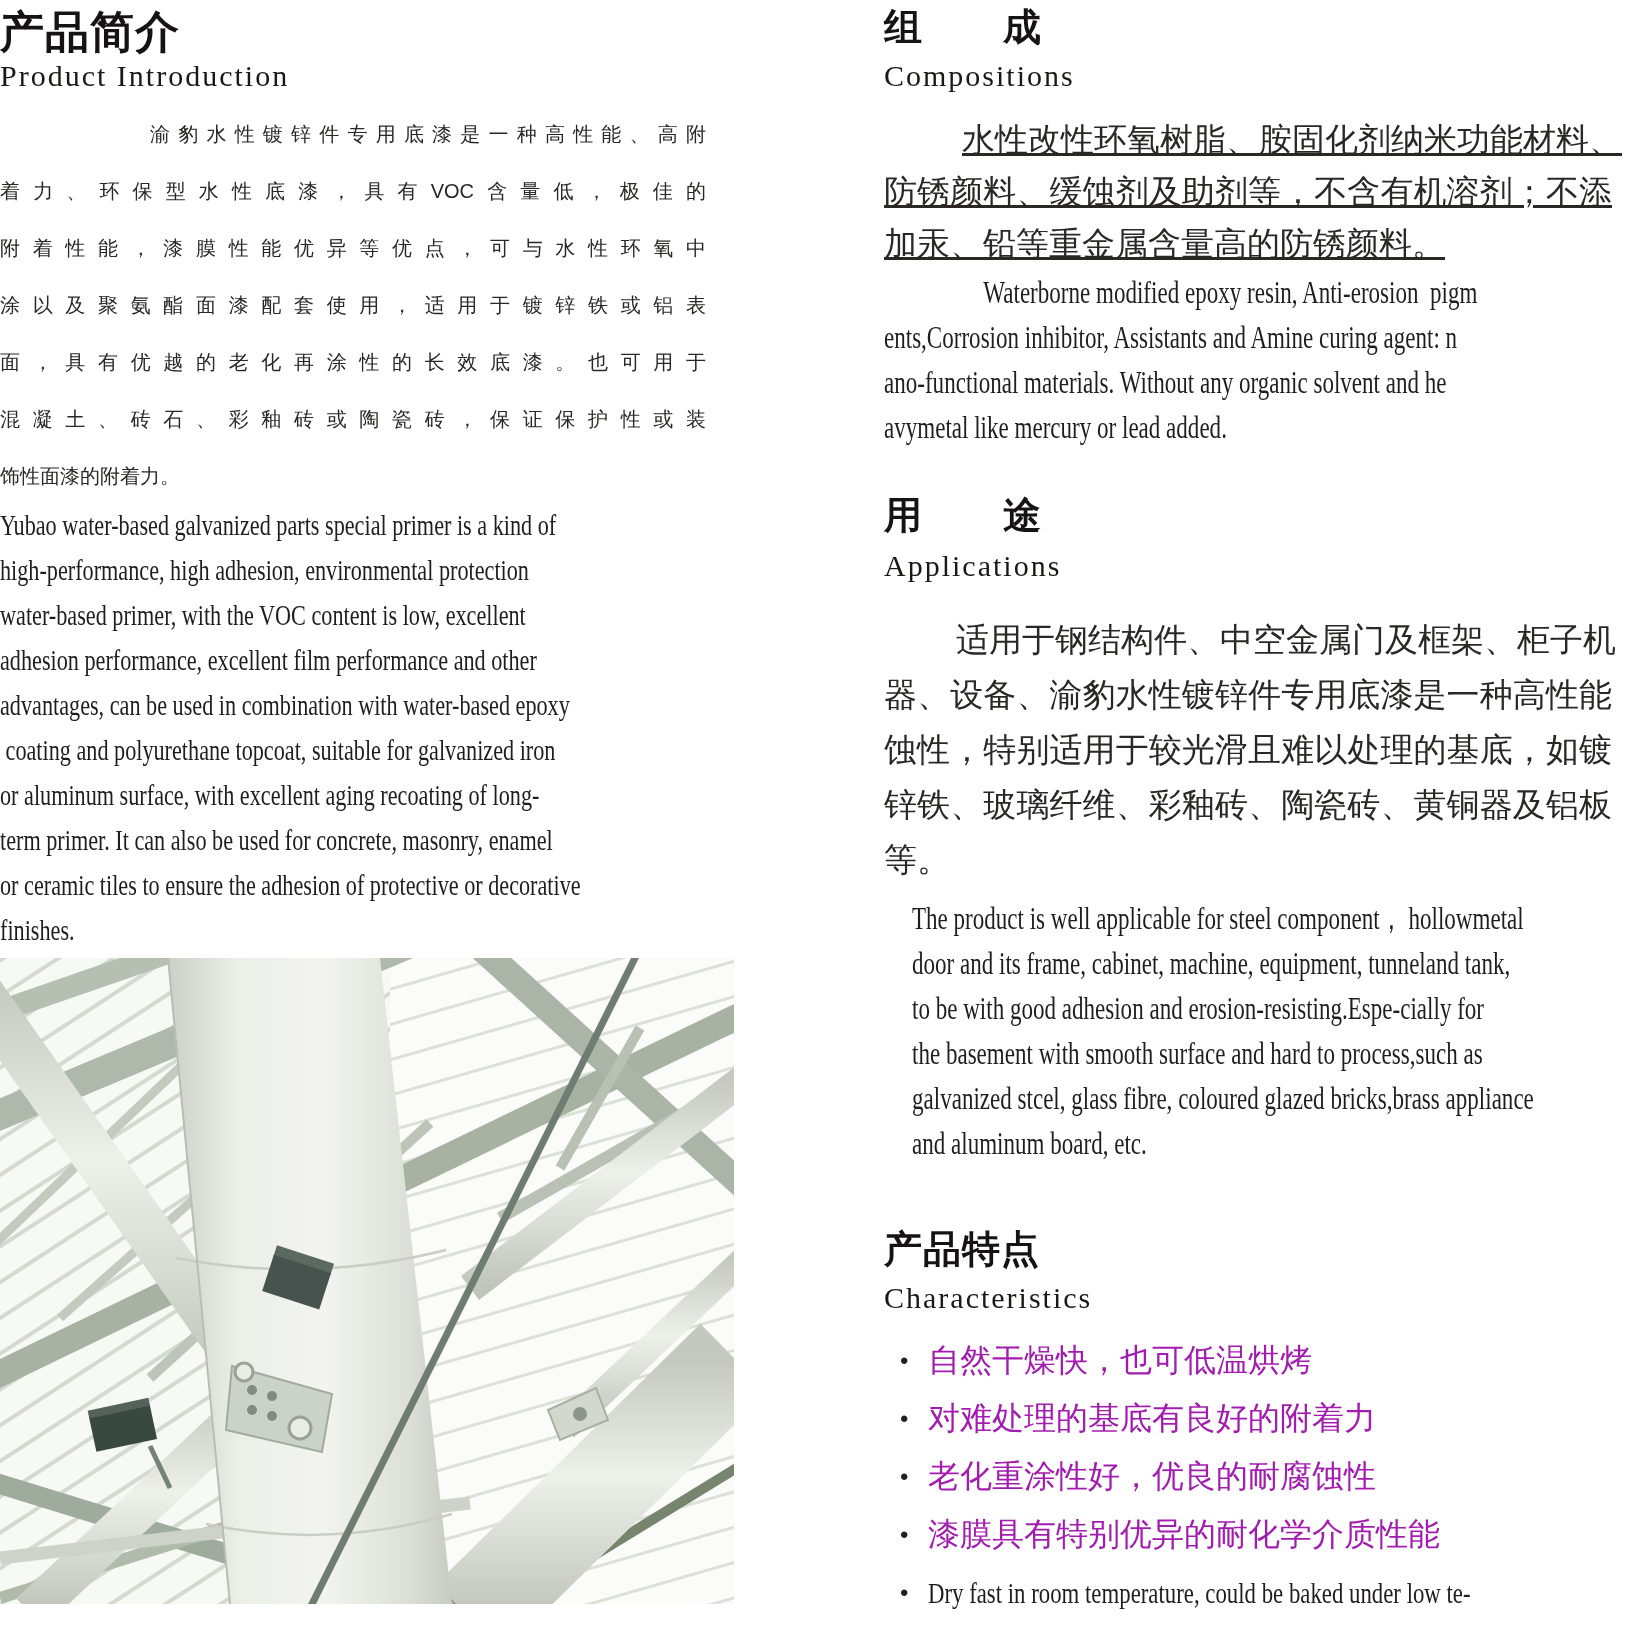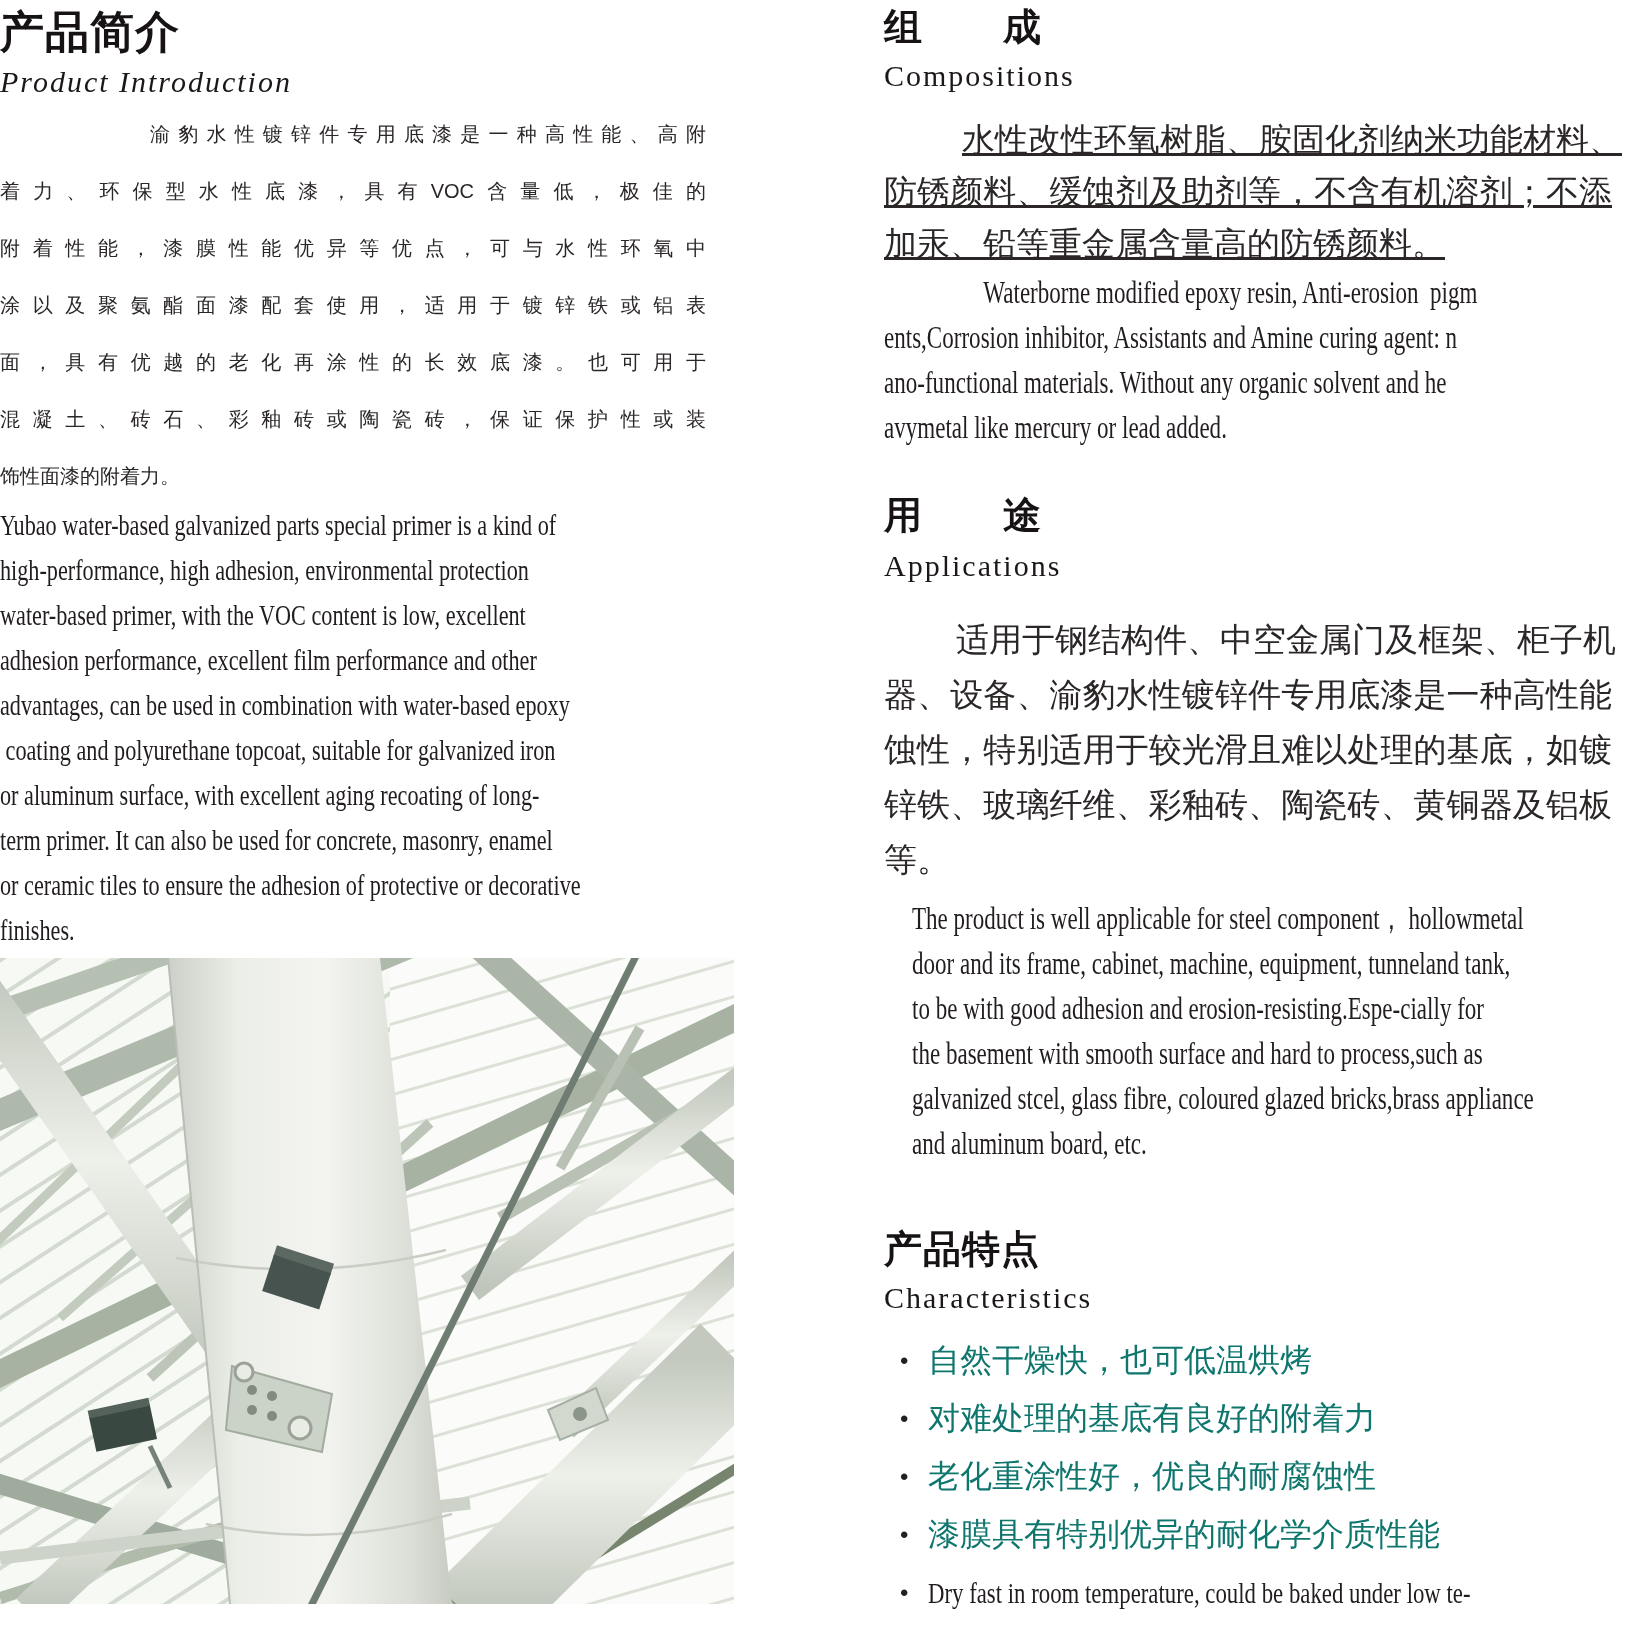--- a/index.html
+++ b/index.html
@@ -37,35 +37,35 @@
     font-family:"Liberation Serif",serif;color:#211c1d;
     white-space:pre; transform-origin:0 50%;
   }
   .l-en div{font-size:30px;line-height:45px;height:45px;transform:scaleX(.74);}
   .r-en div{font-size:32px;line-height:45px;height:45px;transform:scaleX(.72);}
   .r-en-indent div:first-child{padding-left:138px;}
   
   .bullet-row{display:flex;align-items:center;height:58px;padding-left:16px;}
   .bullet-row .dot{width:28px;font-size:24px;color:#241f20;flex:0 0 auto;}
   .bullet-row .bt{white-space:pre;}
-  .bullet-row .zh{font-size:32px;color:#0f766e;}
+  .bullet-row .zh{font-size:32px;color:#a21caf;}
   .bullet-row .en{font-family:"Liberation Serif",serif;font-size:30px;color:#211c1d;
                   transform:scaleX(.76);transform-origin:0 50%;}
   
   .photo{left:0;top:958px;width:734px;height:646px;overflow:hidden;}
   .photo svg{display:block;}
 </style>
 </head>
 <body>
 
 <div class="page">
 
   <div class="abs col-left">
     <div class="abs h1 h1-big" style="top:6px;left:0;">产品简介</div>
-    <div class="abs sub" style="top:64px;left:0;font-style:italic;">Product Introduction</div>
+    <div class="abs sub" style="top:58px;left:0;">Product Introduction</div>
     <div class="abs zh-lines l-zh" style="top:106px;left:0;width:706px;">
         <div>渝豹水性镀锌件专用底漆是一种高性能、高附</div>
         <div>着力、环保型水性底漆，具有VOC含量低，极佳的</div>
         <div>附着性能，漆膜性能优异等优点，可与水性环氧中</div>
         <div>涂以及聚氨酯面漆配套使用，适用于镀锌铁或铝表</div>
         <div>面，具有优越的老化再涂性的长效底漆。也可用于</div>
         <div>混凝土、砖石、彩釉砖或陶瓷砖，保证保护性或装</div>
         <div>饰性面漆的附着力。</div>
       </div>
     <div class="abs en-lines l-en" style="top:502px;left:0;width:706px;">

